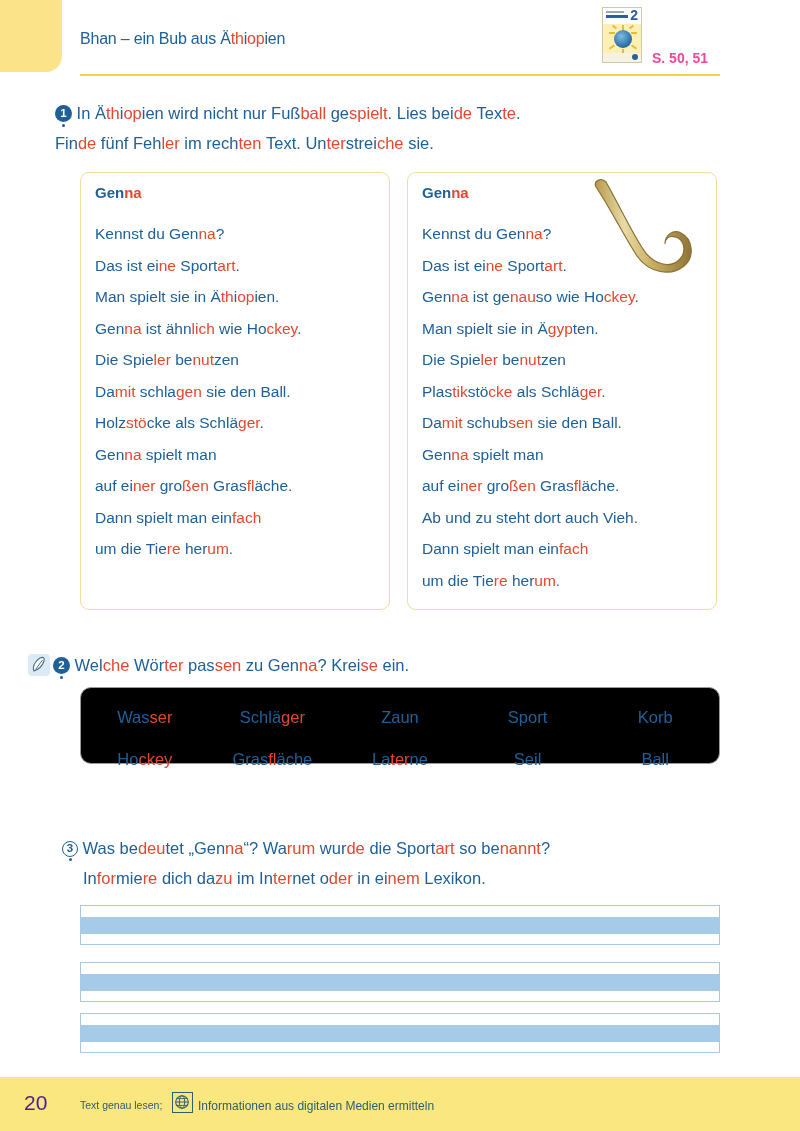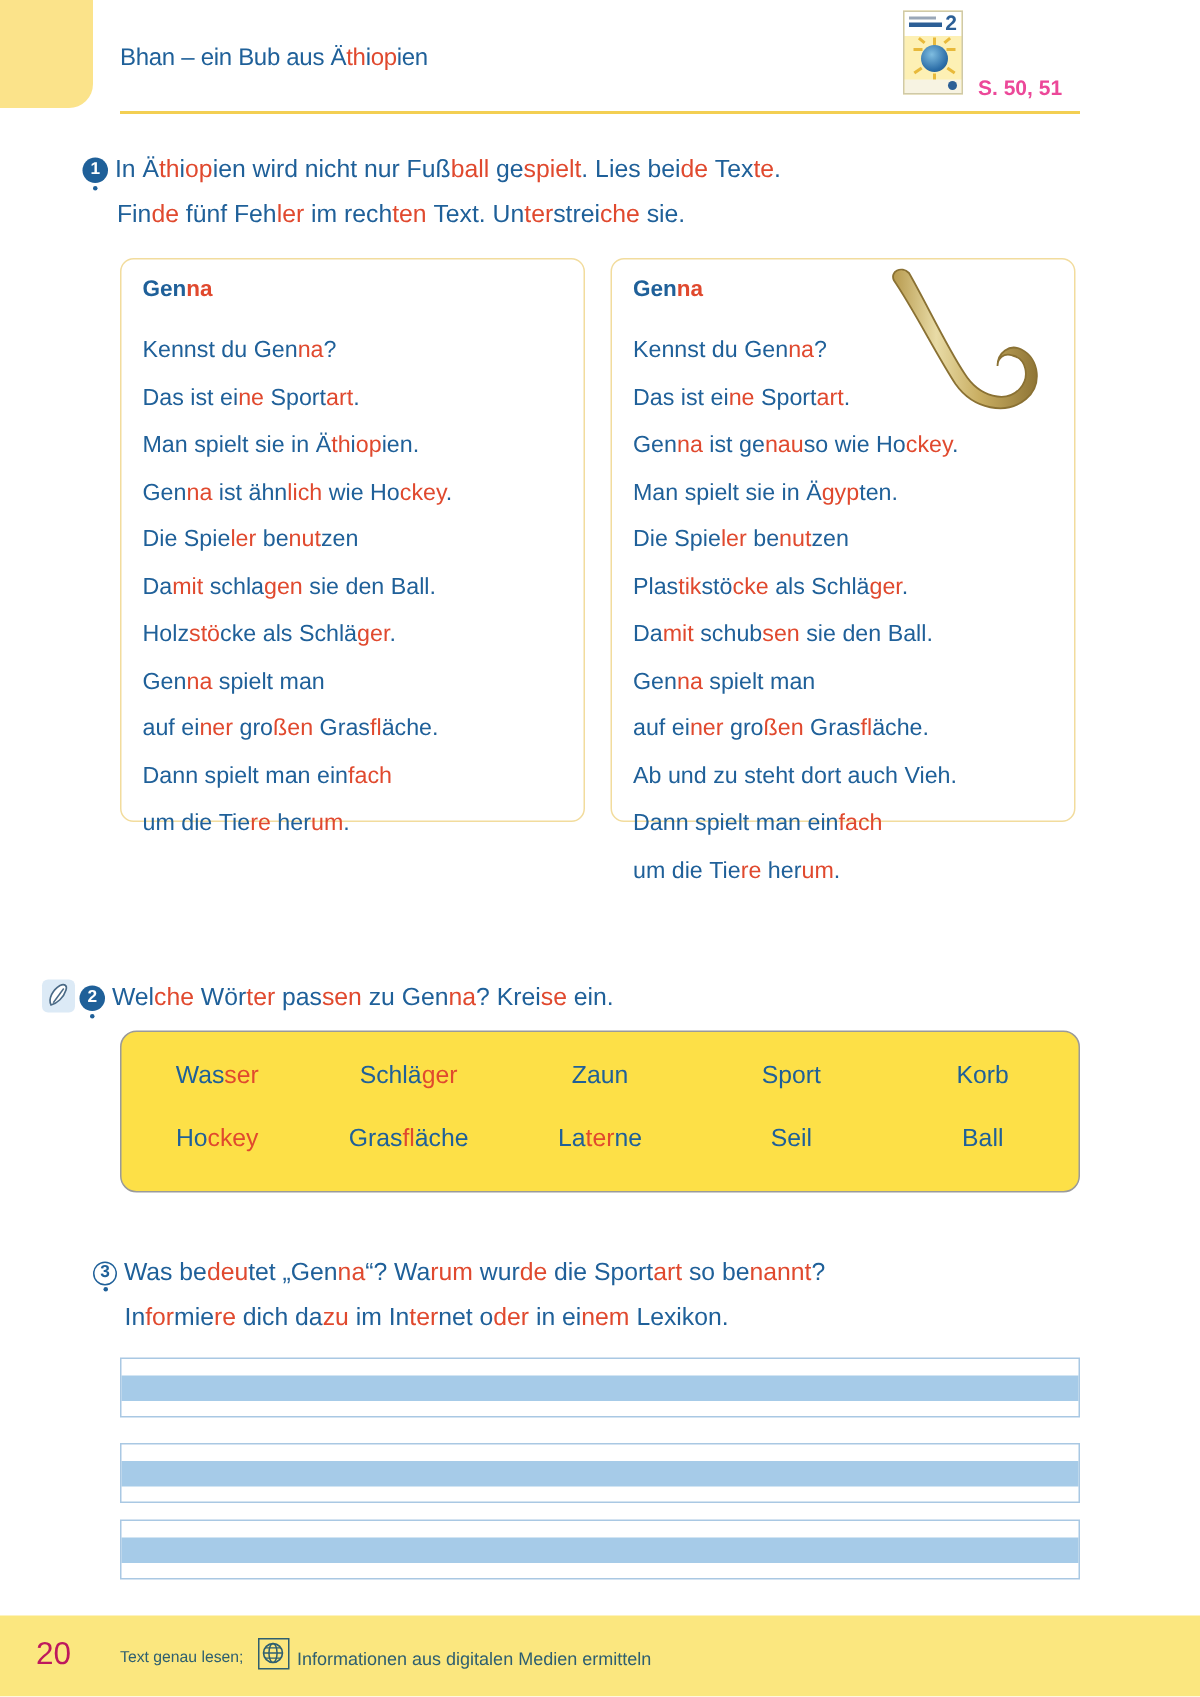--- a/index.html
+++ b/index.html
@@ -62,45 +62,45 @@
     border:1.5px solid #1f6099;color:#1f6099;box-sizing:border-box;
     font-size:11.5px;font-weight:bold;text-align:center;line-height:13px;
     vertical-align:2px;position:relative;
   }
   .num-open::after{
     content:"";position:absolute;left:50%;margin-left:-1.5px;bottom:-5px;
     width:3px;height:3px;border-radius:50%;background:#1f6099;
   }
 
   #task1{position:absolute;left:55px;top:98px;width:700px;font-size:16.5px;line-height:30px;}
-  #task1 .t1-l2{display:block;margin-left:23px;}
+  #task1 .t1-l2{display:block;}
 
   
   .textbox{
-    position:absolute;top:172px;width:310px;height:376px;
+    position:absolute;top:172px;width:310px;height:438px;
     border:1.5px solid #f2dc9d;border-radius:9px;background:#fff;box-sizing:border-box;
   }
   #textbox-left{left:80px;}
   #textbox-right{left:407px;}
   .tb-title{position:absolute;left:14px;top:11px;font-size:15px;font-weight:bold;}
   .tb-body{position:absolute;left:14px;top:45px;right:10px;font-size:15.5px;line-height:31.5px;}
   .tb-body div{white-space:nowrap;}
 
   
   #genna-stick{position:absolute;left:175px;top:0px;width:120px;height:115px;}
 
   
   #task2{position:absolute;left:28px;top:653px;width:740px;font-size:16.5px;line-height:24px;white-space:nowrap;}
   #pencil-icon{
     display:inline-block;width:22px;height:22px;border-radius:4px;background:#dceaf6;
     vertical-align:-5px;margin-right:3px;position:relative;
   }
   #word-box{
-    position:absolute;left:80px;top:687px;width:640px;height:108px;
-    border:1.3px solid #9a9a9a;border-radius:11px;box-sizing:border-box;background:#fde047;
+    position:absolute;left:80px;top:687px;width:640px;height:77px;
+    border:1.3px solid #9a9a9a;border-radius:11px;box-sizing:border-box;background:#000000;
   }
   .word-row{position:absolute;left:0;width:100%;display:flex;}
   .word-row .cell{flex:1;text-align:center;font-size:16.5px;}
   #word-row-1{top:20px;}
   #word-row-2{top:62px;}
 
   
   #task3{position:absolute;left:62px;top:833px;width:700px;font-size:16.5px;line-height:30px;}
   #task3 .t3-l2{display:block;margin-left:21px;}
 
@@ -112,21 +112,21 @@
   .writeline .band{position:absolute;left:0;top:11px;width:100%;height:17px;background:#a6cbe8;}
   #writeline-1{top:905px;}
   #writeline-2{top:962px;}
   #writeline-3{top:1013px;}
 
   
   #footer{
     position:absolute;left:0;bottom:0;width:800px;height:54px;background:#fbe77f;
   }
   #page-number{
-    position:absolute;left:24px;top:14px;font-size:21px;color:#be185d;font-weight:normal;
+    position:absolute;left:24px;top:14px;font-size:21px;color:#4c1d95;font-weight:normal;
   }
   #footer-text-1{position:absolute;left:80px;top:22px;font-size:10.5px;color:#2e5f70;}
   #globe-icon{
     position:absolute;left:172px;top:15px;width:21px;height:21px;
     border:1.4px solid #2e5f70;box-sizing:border-box;
   }
   #footer-text-2{position:absolute;left:198px;top:22px;font-size:12px;color:#2e5f70;}
 </style>
 </head>
 <body>

